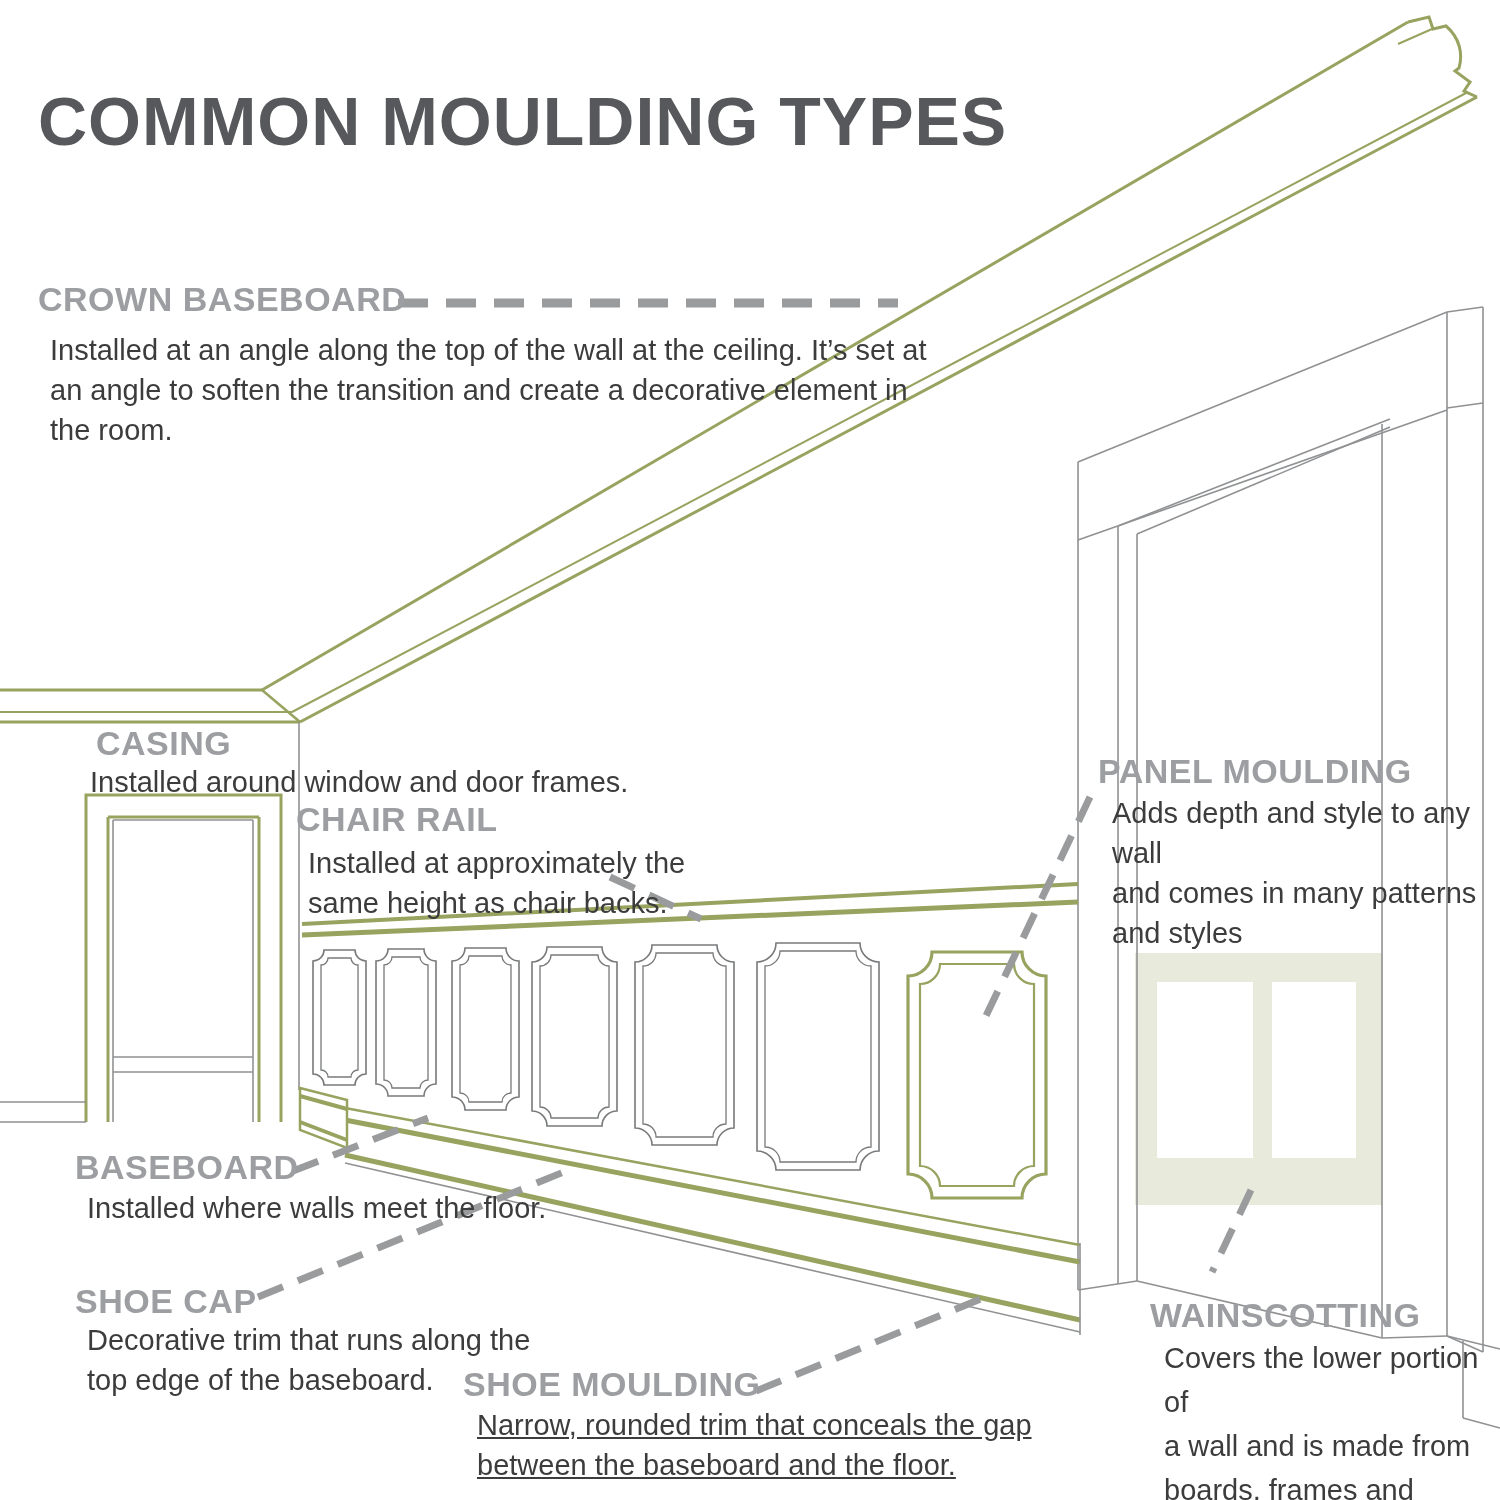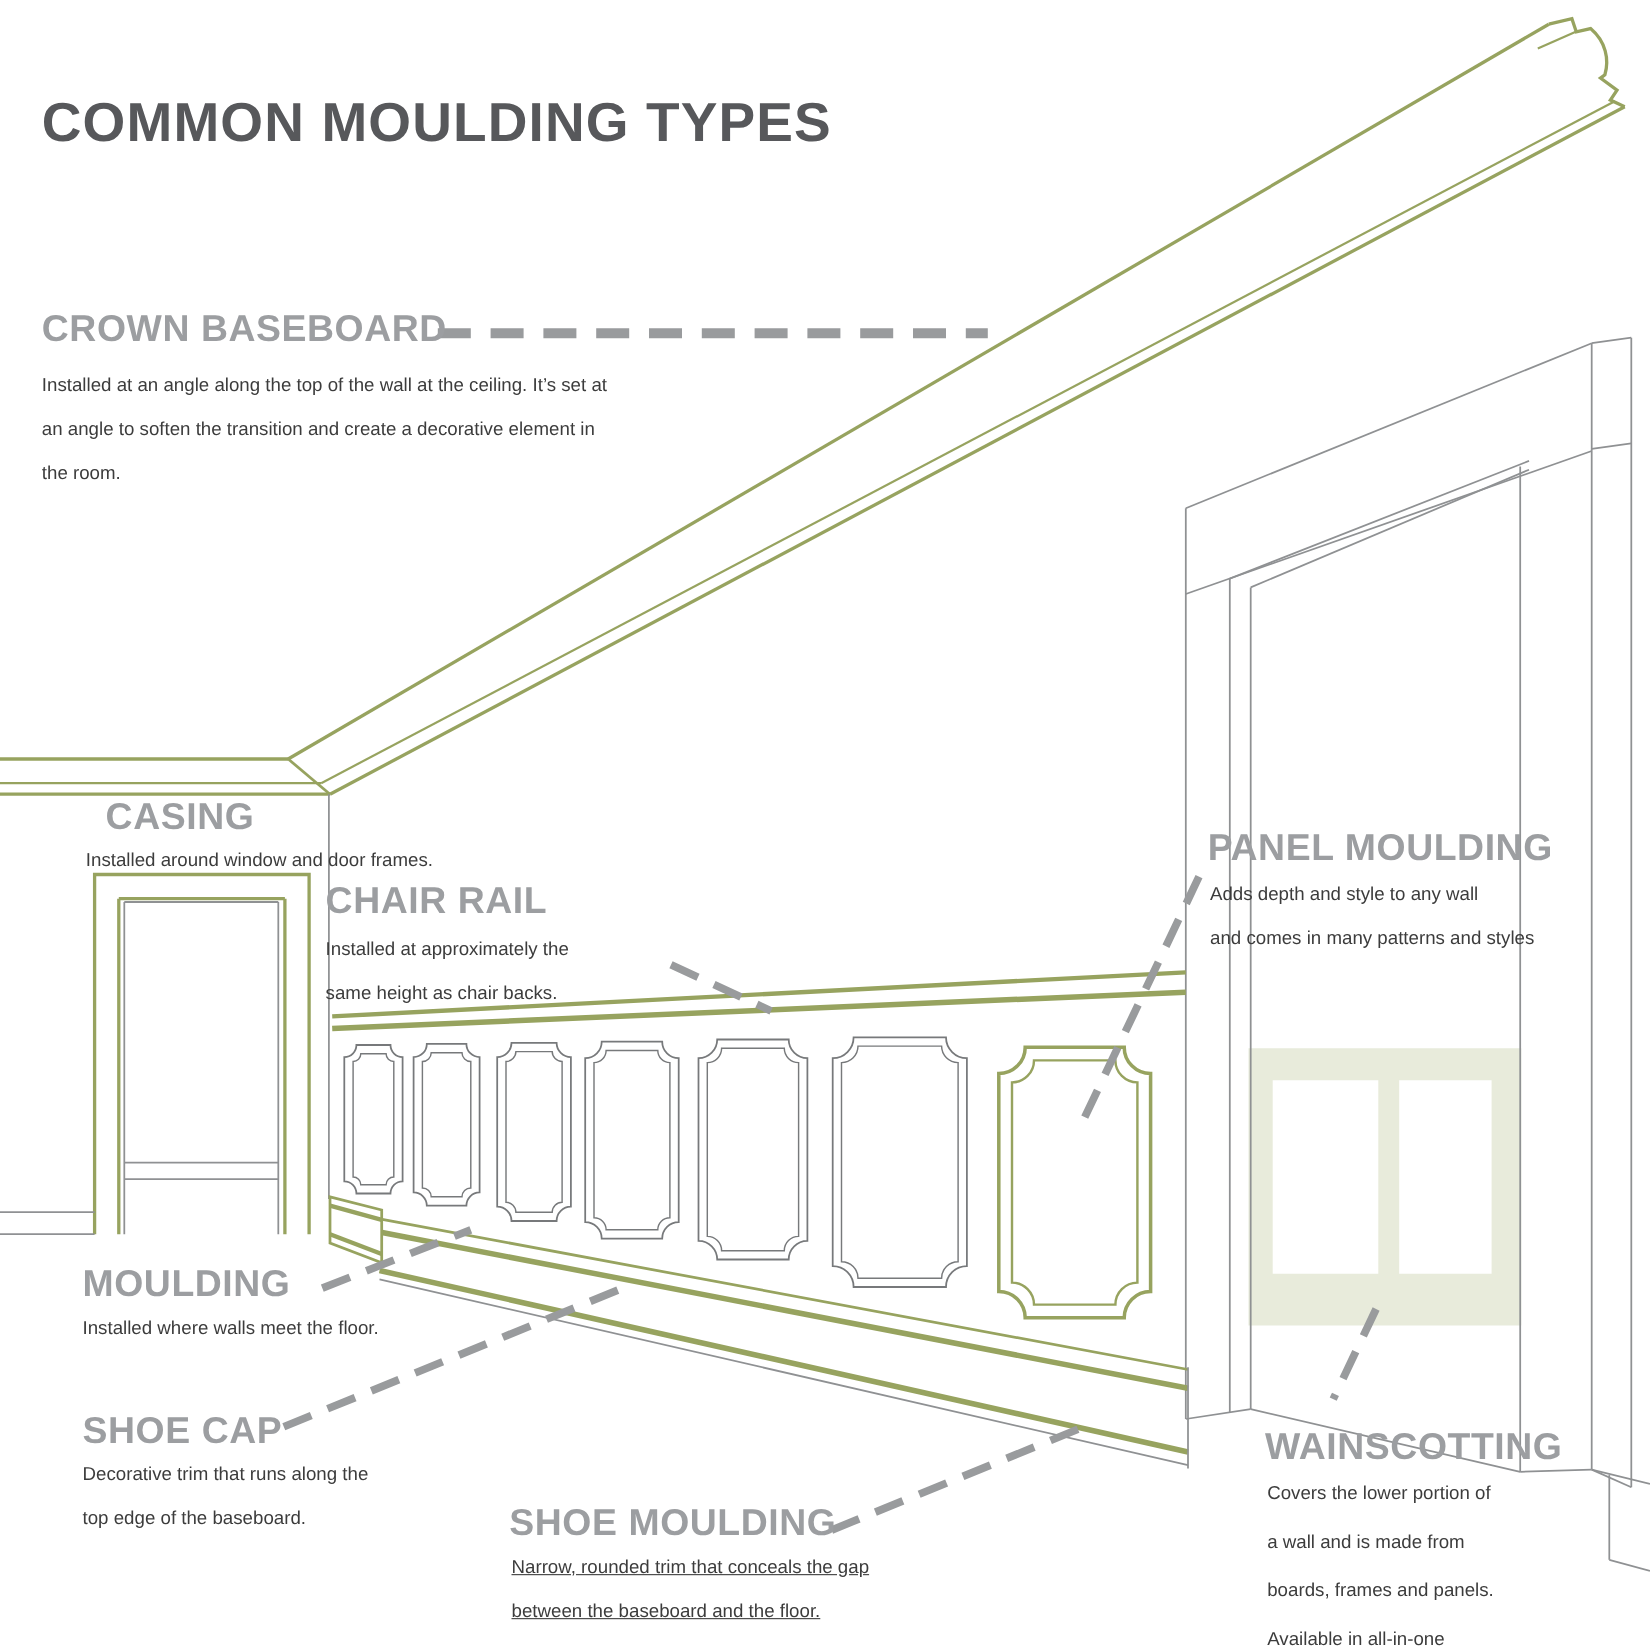--- a/index.html
+++ b/index.html
@@ -3,25 +3,25 @@
 <meta charset="utf-8">
 <style>
   html,body { margin:0; padding:0; background:#ffffff; }
   .page {
     position:relative; width:1500px; height:1500px; background:#ffffff;
     font-family:"Liberation Sans", sans-serif; overflow:hidden;
   }
   svg.draw { position:absolute; left:0; top:0; z-index:1; }
   .txt { position:absolute; z-index:2; }
   .title {
-    left:38px; top:82px; font-size:50px; font-weight:bold;
+    left:38px; top:82px; font-size:68px; font-weight:bold;
     color:var(--title_gray); letter-spacing:1px;text-align:center;
   }
   .h { font-size:34px; font-weight:bold; color:var(--heading_gray); letter-spacing:0.5px; }
-  .d { font-size:17px; color:var(--body_text); line-height:40px; white-space:pre-line; }
+  .d { font-size:29px; color:var(--body_text); line-height:40px; white-space:pre-line;margin-left:12px; }
   .d.wide { line-height:44px; }
   
   .ol  { stroke:var(--moulding_green); fill:none; }
   .gl  { stroke:var(--line_gray); fill:none; stroke-width:1.6; }
   .pl  { stroke:var(--panel_line_gray); fill:none; }
   .dash{ stroke:var(--dash_gray); stroke-width:7; fill:none; stroke-dasharray:27 16; }
   .dash.thick { stroke-width:9; stroke-dasharray:30 18; }
   .wfill { fill:var(--wainscot_fill); stroke:none; }
   .wht { fill:#ffffff; }
 </style>
@@ -147,21 +147,21 @@
   <div class="txt d" style="left:78px; top:762px;">Installed around window and door frames.</div>
 
   <div class="txt h" style="left:296px; top:800px;">CHAIR RAIL</div>
   <div class="txt d" style="left:296px; top:843px;">Installed at approximately the
 same height as chair backs.</div>
 
   <div class="txt h" style="left:1098px; top:752px;">PANEL MOULDING</div>
   <div class="txt d" style="left:1100px; top:793px;">Adds depth and style to any wall
 and comes in many patterns and styles</div>
 
-  <div class="txt h" style="left:75px; top:1148px;">MOULDING</div>
+  <div class="txt h" style="left:75px; top:1148px;">BASEBOARD</div>
   <div class="txt d" style="left:75px; top:1188px;">Installed where walls meet the floor.</div>
 
   <div class="txt h" style="left:75px; top:1282px;">SHOE CAP</div>
   <div class="txt h" style="left:463px; top:1365px;">SHOE MOULDING</div>
 
   <div class="txt d" style="left:75px; top:1320px;">Decorative trim that runs along the
 top edge of the baseboard.</div>
   <div class="txt d" style="left:465px; top:1405px;text-decoration:underline;">Narrow, rounded trim that conceals the gap
 between the baseboard and the floor.</div>
 

